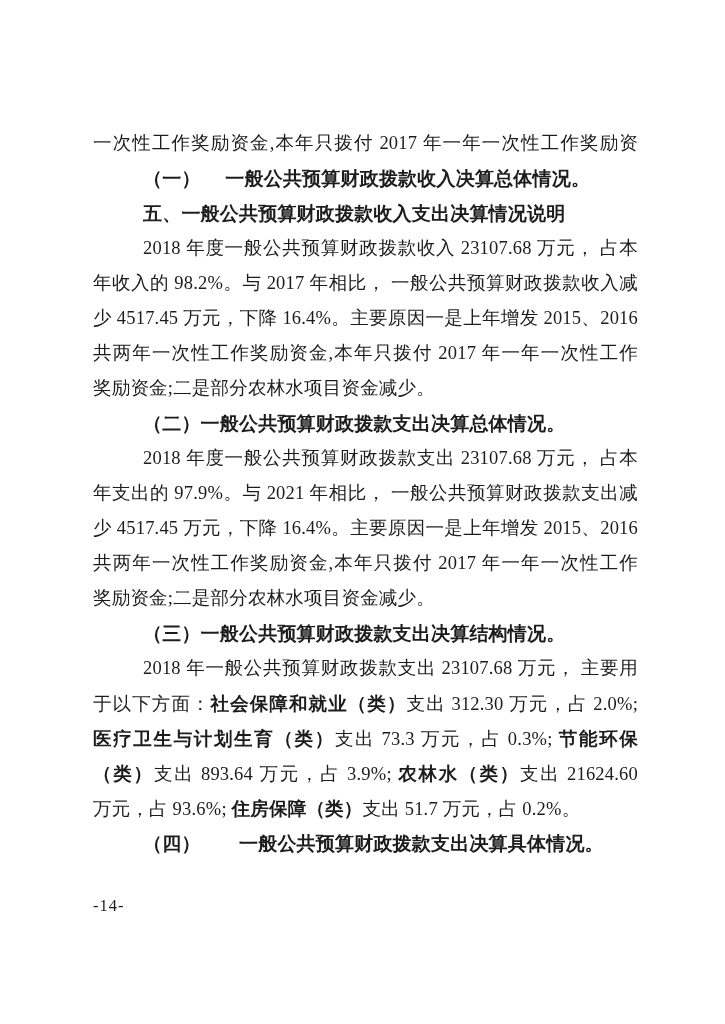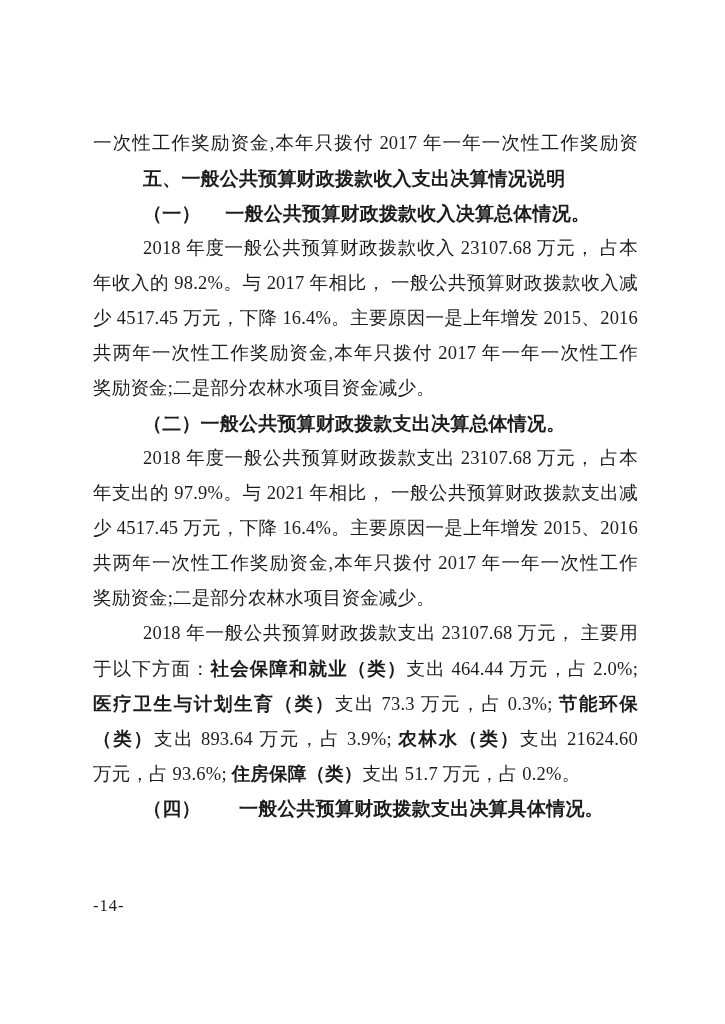--- a/index.html
+++ b/index.html
@@ -59,34 +59,35 @@
     font-size:16.5px;
     letter-spacing:1px;
   }
 </style>
 </head>
 <body>
 
 <div class="page">
   <div class="content" id="doc-lines">
       <div class="line just"><span class="seg">一次性工作奖励资金,本年只拨付 2017 年一年一次性工作奖励资</span></div>
+      <div class="line heading ind"><span class="seg b">（一）　 一般公共预算财政拨款收入决算总体情况。</span></div>
       <div class="line heading ind"><span class="seg b">五、一般公共预算财政拨款收入支出决算情况说明</span></div>
-      <div class="line heading ind"><span class="seg b">（一）　 一般公共预算财政拨款收入决算总体情况。</span></div>
       <div class="line just ind"><span class="seg">2018 年度一般公共预算财政拨款收入 23107.68 万元， 占本</span></div>
       <div class="line just"><span class="seg">年收入的 98.2%。与 2017 年相比， 一般公共预算财政拨款收入减</span></div>
       <div class="line just"><span class="seg">少 4517.45 万元，下降 16.4%。主要原因一是上年增发 2015、2016</span></div>
       <div class="line just"><span class="seg">共两年一次性工作奖励资金,本年只拨付 2017 年一年一次性工作</span></div>
       <div class="line"><span class="seg">奖励资金;二是部分农林水项目资金减少。</span></div>
       <div class="line heading ind"><span class="seg b">（二）一般公共预算财政拨款支出决算总体情况。</span></div>
       <div class="line just ind"><span class="seg">2018 年度一般公共预算财政拨款支出 23107.68 万元， 占本</span></div>
       <div class="line just"><span class="seg">年支出的 97.9%。与 2021 年相比， 一般公共预算财政拨款支出减</span></div>
       <div class="line just"><span class="seg">少 4517.45 万元，下降 16.4%。主要原因一是上年增发 2015、2016</span></div>
       <div class="line just"><span class="seg">共两年一次性工作奖励资金,本年只拨付 2017 年一年一次性工作</span></div>
       <div class="line"><span class="seg">奖励资金;二是部分农林水项目资金减少。</span></div>
+      <div class="line heading ind"><span class="seg b">（三）一般公共预算财政拨款支出决算结构情况。</span></div>
       <div class="line just ind"><span class="seg">2018 年一般公共预算财政拨款支出 23107.68 万元， 主要用</span></div>
-      <div class="line just"><span class="seg">于以下方面：</span><span class="seg b">社会保障和就业（类）</span><span class="seg">支出 464.44 万元，占 2.0%;</span></div>
+      <div class="line just"><span class="seg">于以下方面：</span><span class="seg b">社会保障和就业（类）</span><span class="seg">支出 312.30 万元，占 2.0%;</span></div>
       <div class="line just"><span class="seg b">医疗卫生与计划生育（类）</span><span class="seg">支出 73.3 万元，占 0.3%; </span><span class="seg b">节能环保</span></div>
       <div class="line just"><span class="seg b">（类）</span><span class="seg">支出 893.64 万元，占 3.9%; </span><span class="seg b">农林水（类）</span><span class="seg">支出 21624.60</span></div>
       <div class="line"><span class="seg">万元，占 93.6%; </span><span class="seg b">住房保障（类）</span><span class="seg">支出 51.7 万元，占 0.2%。</span></div>
       <div class="line heading ind"><span class="seg b">（四）　　一般公共预算财政拨款支出决算具体情况。</span></div>
     </div>
   <div class="footer">-14-</div>
 </div>
 
 </body></html>

